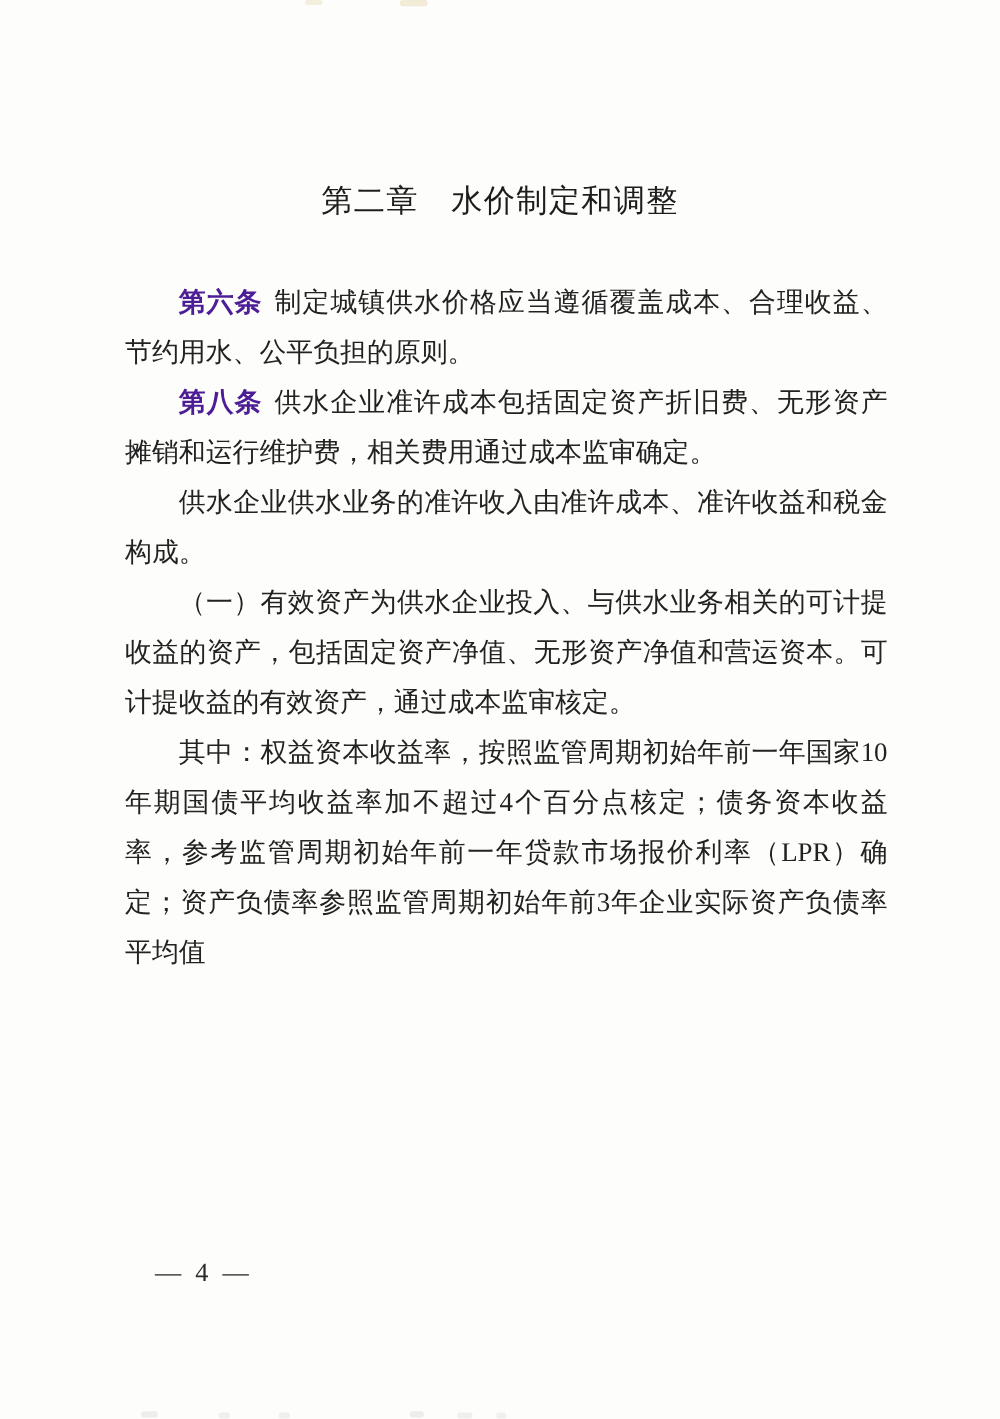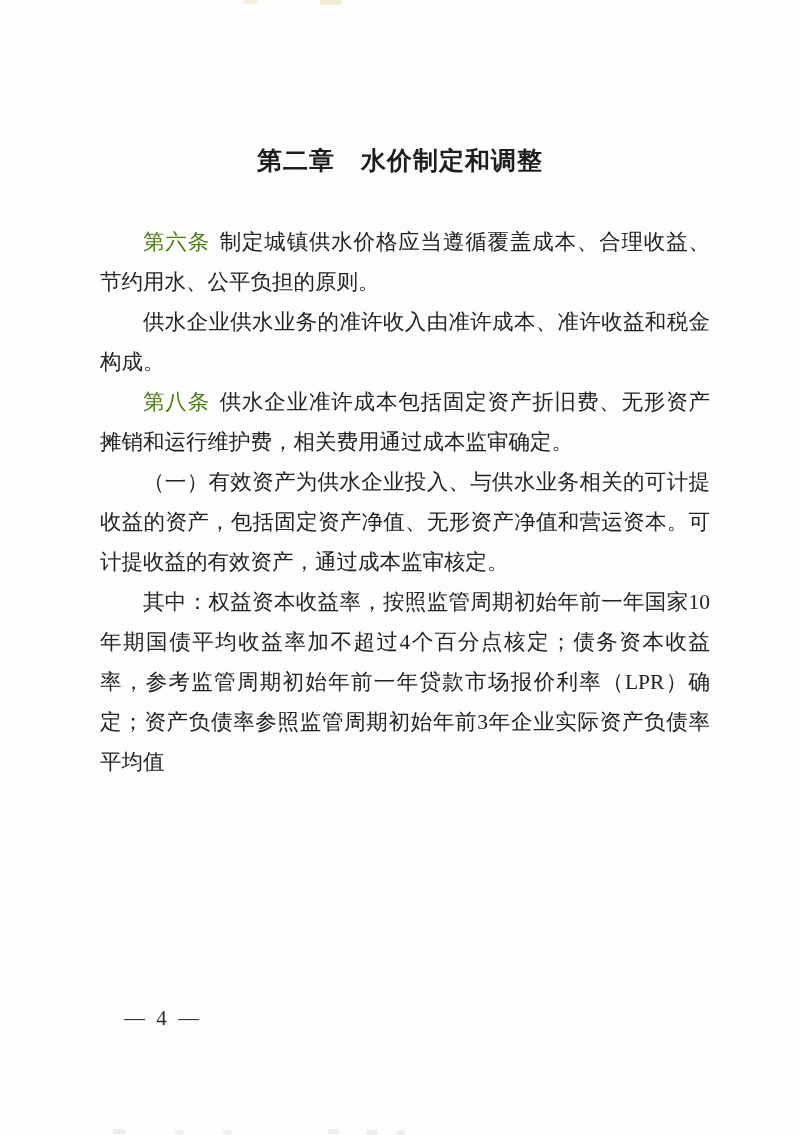--- a/index.html
+++ b/index.html
@@ -18,43 +18,43 @@
   }
   .chapter-title {
     position: absolute;
     top: 144px;
     left: 0;
     right: 0;
     margin: 0;
     text-align: center;
     font-family: "Liberation Sans", "DejaVu Sans", sans-serif;
     font-size: 25px;
-    font-weight: 700;
+    font-weight: 400;
     letter-spacing: 1px;
     color: #1d1d1d;
   }
   .doc-body {
     position: absolute;
     top: 222px;
     left: 100px;
     width: 610px;
     font-size: 21.5px;
     line-height: 40px;
     text-align: justify;
     text-justify: inter-character;
     color: #222222;
   }
   .doc-body p {
     margin: 0;
     padding: 0;
     text-indent: 2em;
   }
   .article-lead {
-    font-weight: 400;
-    color: #4d7c0f;
+    font-weight: 700;
+    color: #4c1d95;
   }
   .article-lead:not(:empty) {
     margin-right: 0.45em;
   }
   .page-number {
     position: absolute;
     top: 1006px;
     left: 124px;
     font-size: 21px;
     letter-spacing: 3px;
@@ -83,25 +83,25 @@
   <h1 class="chapter-title" style="color: rgb(29, 29, 29);">第二章　水价制定和调整</h1>
 
   <div class="doc-body" style="color: rgb(34, 34, 34);">
 
     <p>
       <span class="article-lead">第六条</span><span>制定城镇供水价格应当遵循覆盖成本、合理收益、节约用水、公平负担的原则。</span>
     </p>
 
 
     <p>
-      <span>供水企业供水业务的准许收入由准许成本、准许收益和税金构成。</span>
+      <span class="article-lead">第八条</span><span>供水企业准许成本包括固定资产折旧费、无形资产摊销和运行维护费，相关费用通过成本监审确定。</span>
     </p>
 
     <p>
-      <span class="article-lead">第八条</span><span>供水企业准许成本包括固定资产折旧费、无形资产摊销和运行维护费，相关费用通过成本监审确定。</span>
+      <span>供水企业供水业务的准许收入由准许成本、准许收益和税金构成。</span>
     </p>
 
 
     <p>
       <span>（一）有效资产为供水企业投入、与供水业务相关的可计提收益的资产，包括固定资产净值、无形资产净值和营运资本。可计提收益的有效资产，通过成本监审核定。</span>
     </p>
 
 
     <p>
       <span>其中：权益资本收益率，按照监管周期初始年前一年国家10年期国债平均收益率加不超过4个百分点核定；债务资本收益率，参考监管周期初始年前一年贷款市场报价利率（LPR）确定；资产负债率参照监管周期初始年前3年企业实际资产负债率平均值</span>

